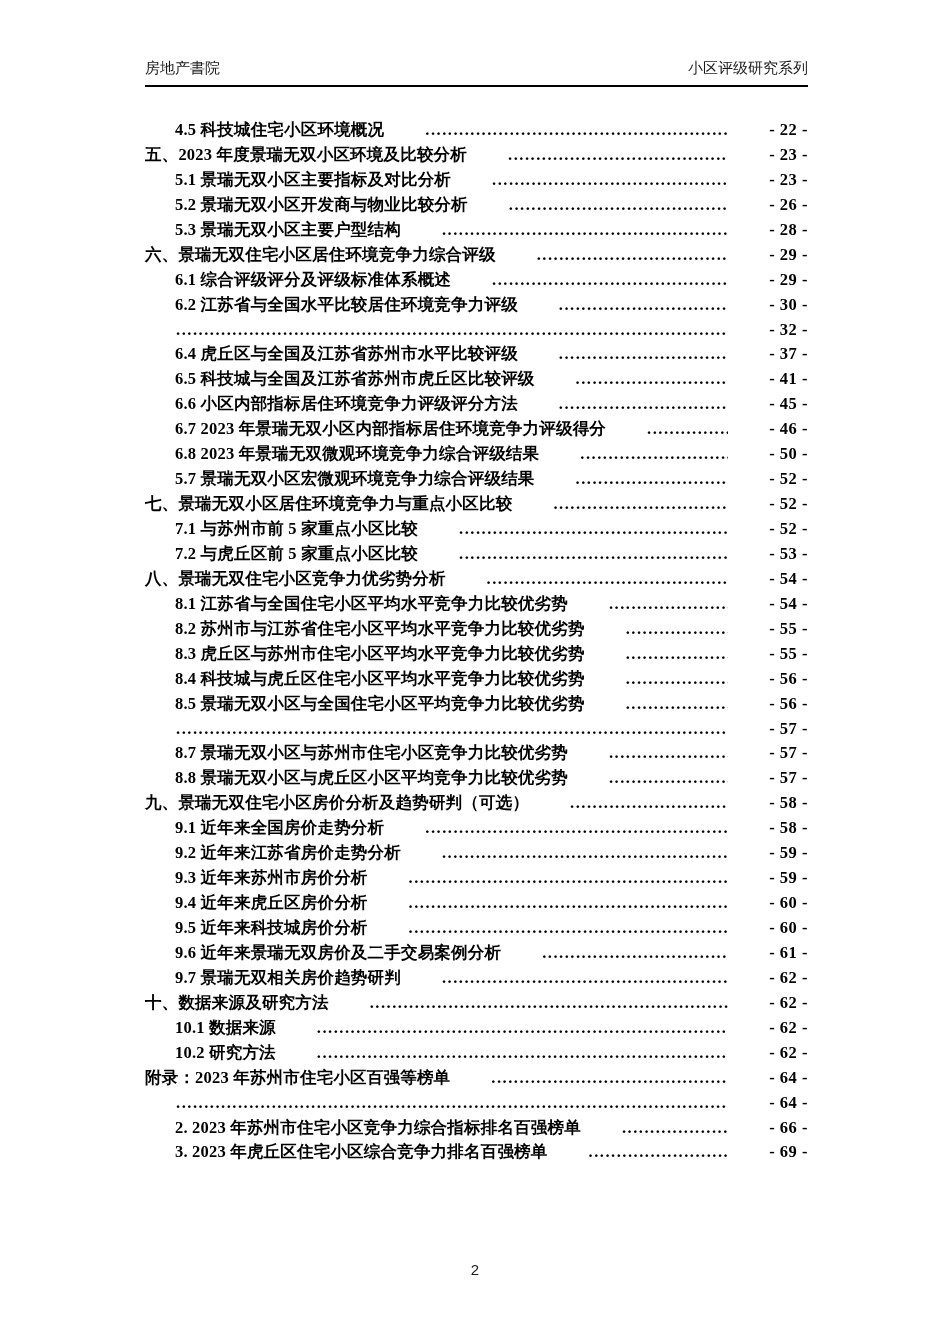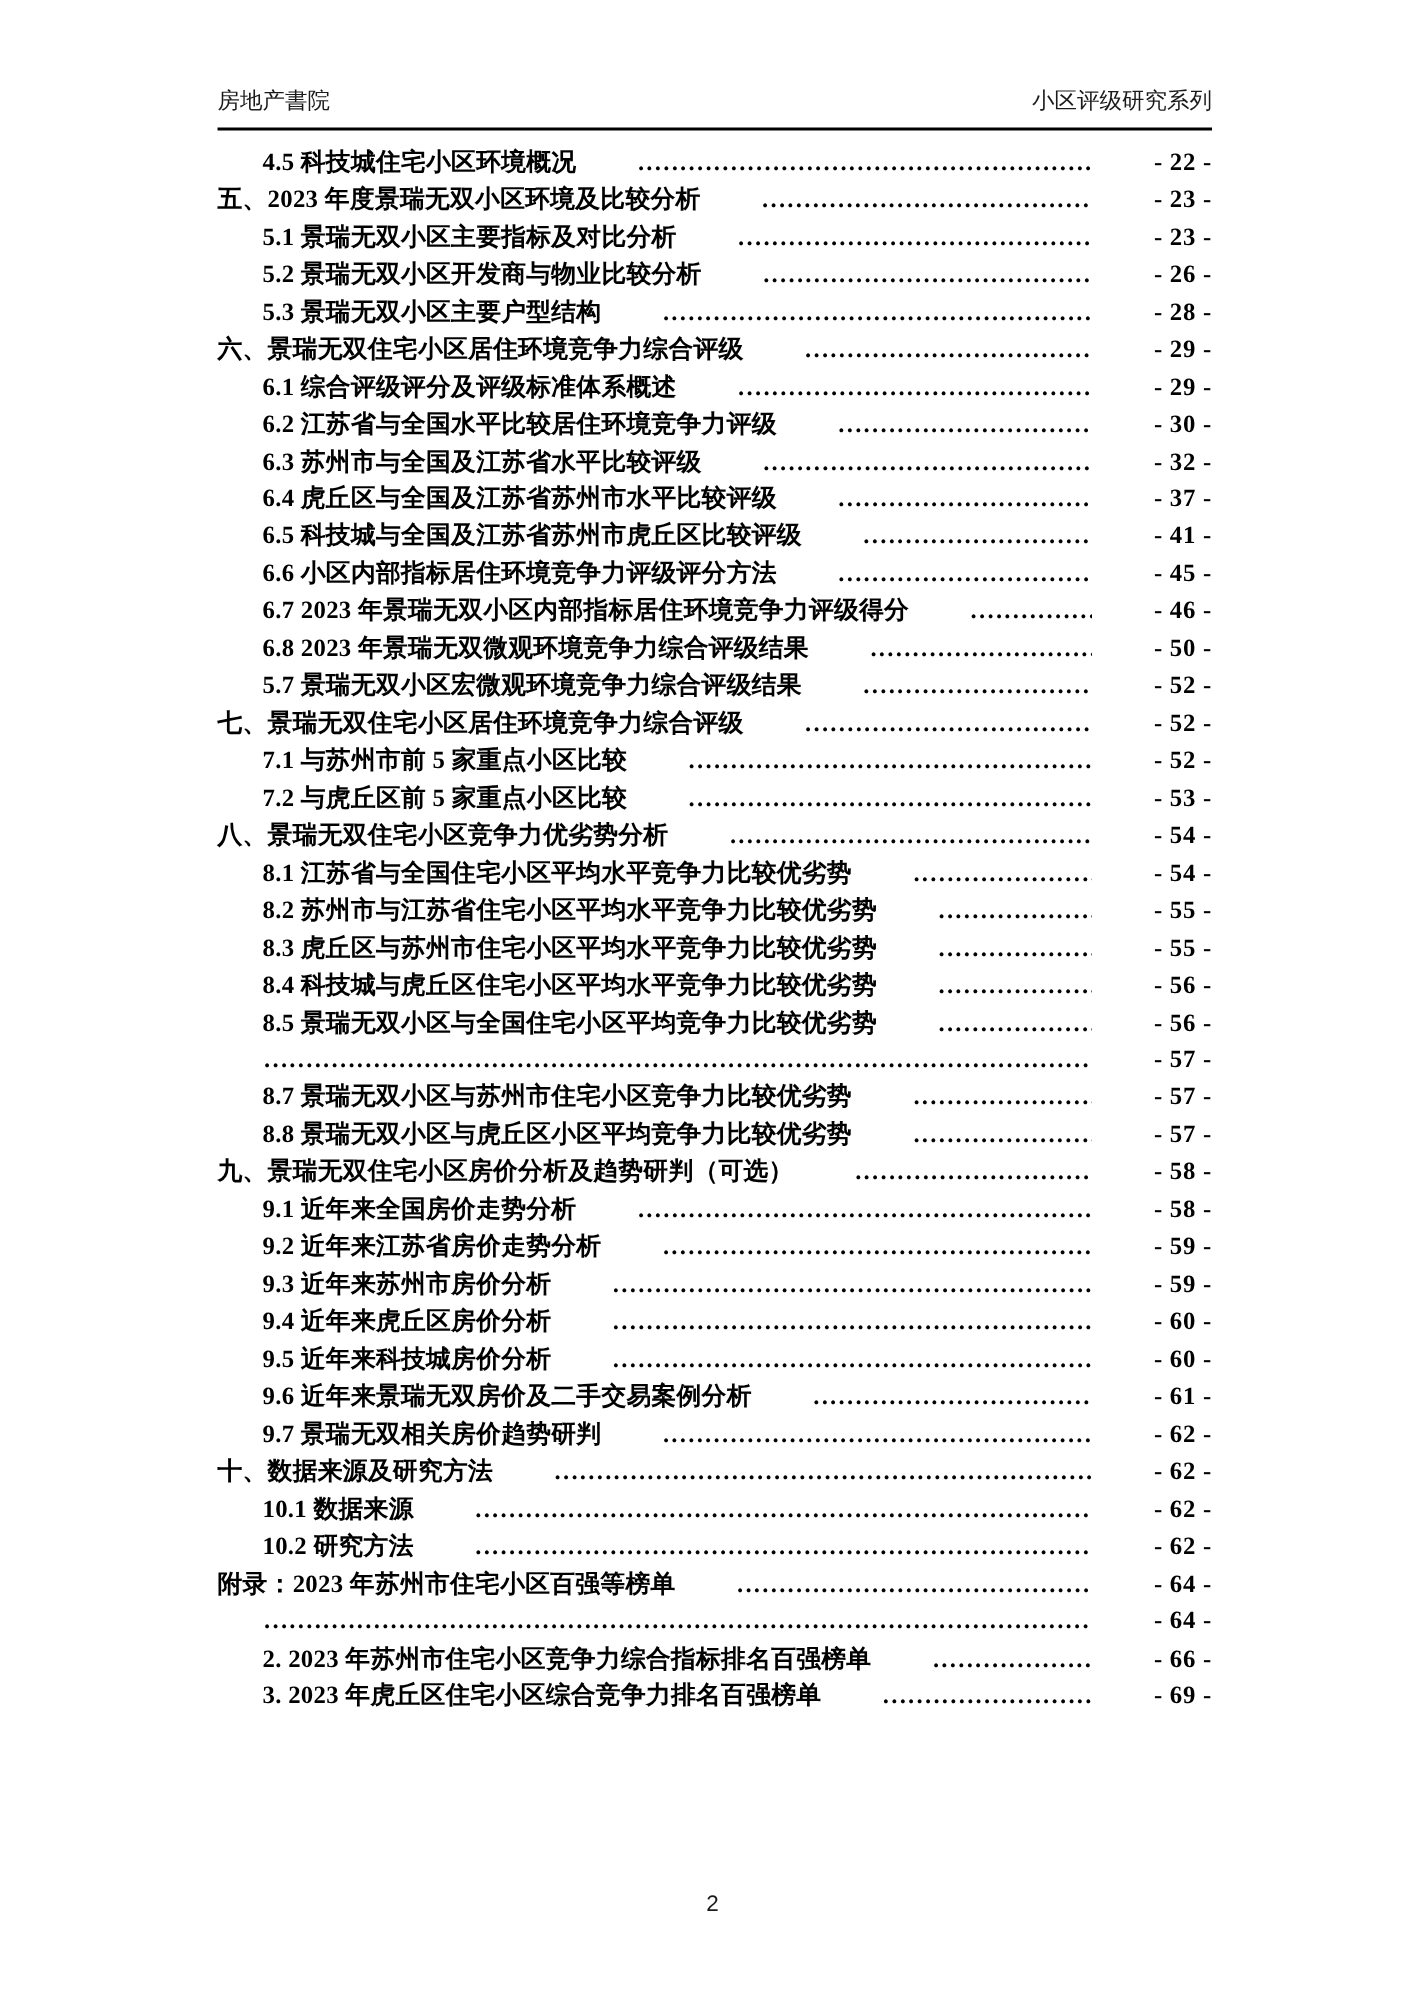--- a/index.html
+++ b/index.html
@@ -64,20 +64,21 @@
     margin: 0 1px;
   }
   .toc-dots::after {
     content: "..................................................................................................................................................................................................";
     letter-spacing: 1.5px;
     font-weight: bold;
   }
   .toc-page {
     white-space: nowrap;
     letter-spacing: 0.5px;
+    margin-top: 23px;
   }
   
   .page-footer {
     position: absolute;
     top: 1261px;
     left: 0;
     width: 100%;
     text-align: center;
     font-size: 15px;
     font-family: "Liberation Sans", sans-serif;
@@ -138,21 +139,20 @@
         <span class="toc-page">- 29 -</span>
       </div>
 
       <div class="toc-row level-2">
         <span class="toc-label">6.2 江苏省与全国水平比较居住环境竞争力评级</span>
         <span class="toc-dots"></span>
         <span class="toc-page">- 30 -</span>
       </div>
 
       <div class="toc-row level-2">
-        <span class="toc-label">6.3 苏州市与全国及江苏省水平比较评级</span>
         <span class="toc-dots"></span>
         <span class="toc-page">- 32 -</span>
       </div>
 
       <div class="toc-row level-2">
         <span class="toc-label">6.4 虎丘区与全国及江苏省苏州市水平比较评级</span>
         <span class="toc-dots"></span>
         <span class="toc-page">- 37 -</span>
       </div>
 
@@ -180,21 +180,21 @@
         <span class="toc-page">- 50 -</span>
       </div>
 
       <div class="toc-row level-2">
         <span class="toc-label">5.7 景瑞无双小区宏微观环境竞争力综合评级结果</span>
         <span class="toc-dots"></span>
         <span class="toc-page">- 52 -</span>
       </div>
 
       <div class="toc-row level-1">
-        <span class="toc-label">七、景瑞无双住宅小区居住环境竞争力综合评级</span>
+        <span class="toc-label">七、景瑞无双小区居住环境竞争力与重点小区比较</span>
         <span class="toc-dots"></span>
         <span class="toc-page">- 52 -</span>
       </div>
 
       <div class="toc-row level-2">
         <span class="toc-label">7.1 与苏州市前 5 家重点小区比较</span>
         <span class="toc-dots"></span>
         <span class="toc-page">- 52 -</span>
       </div>
 

